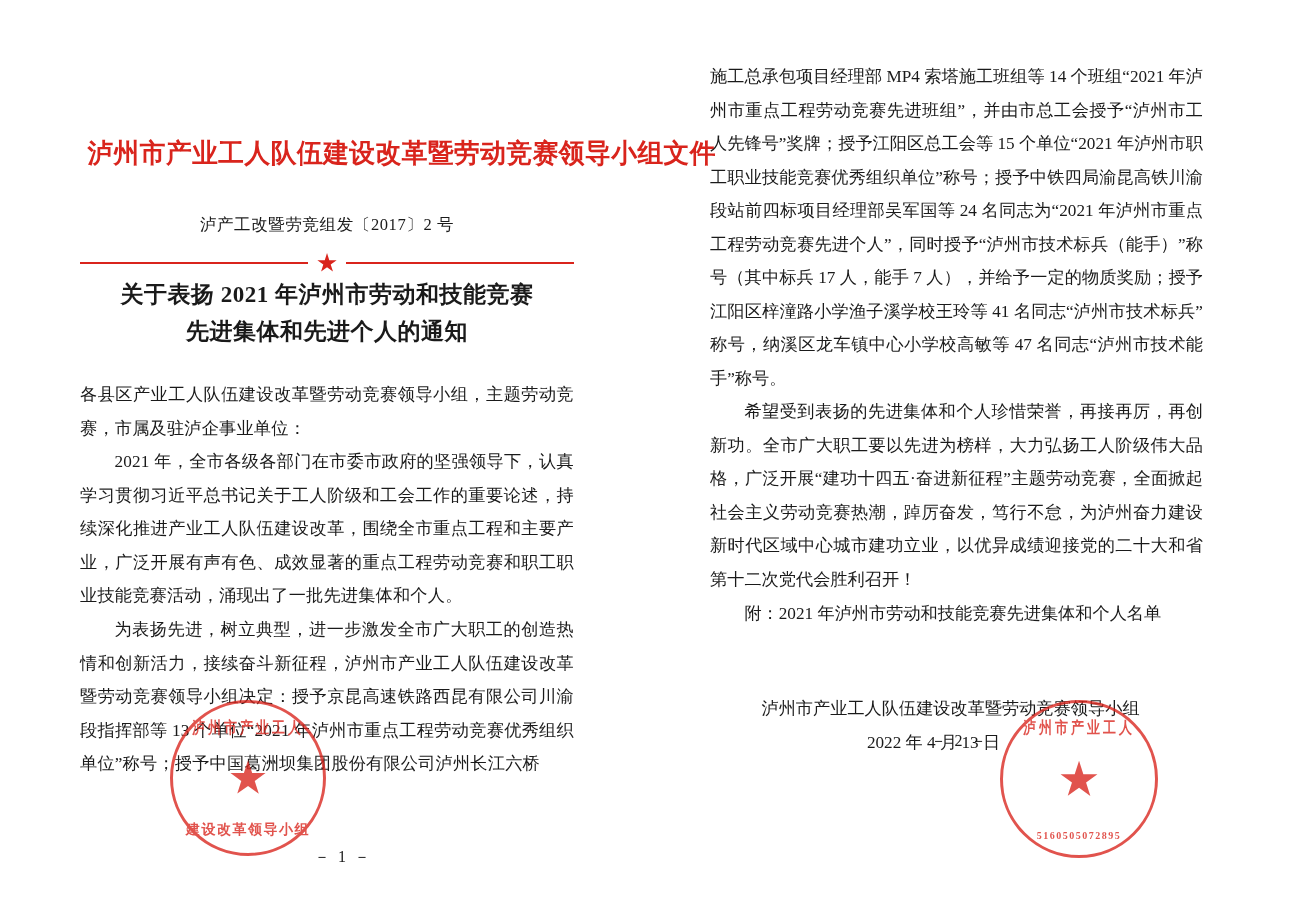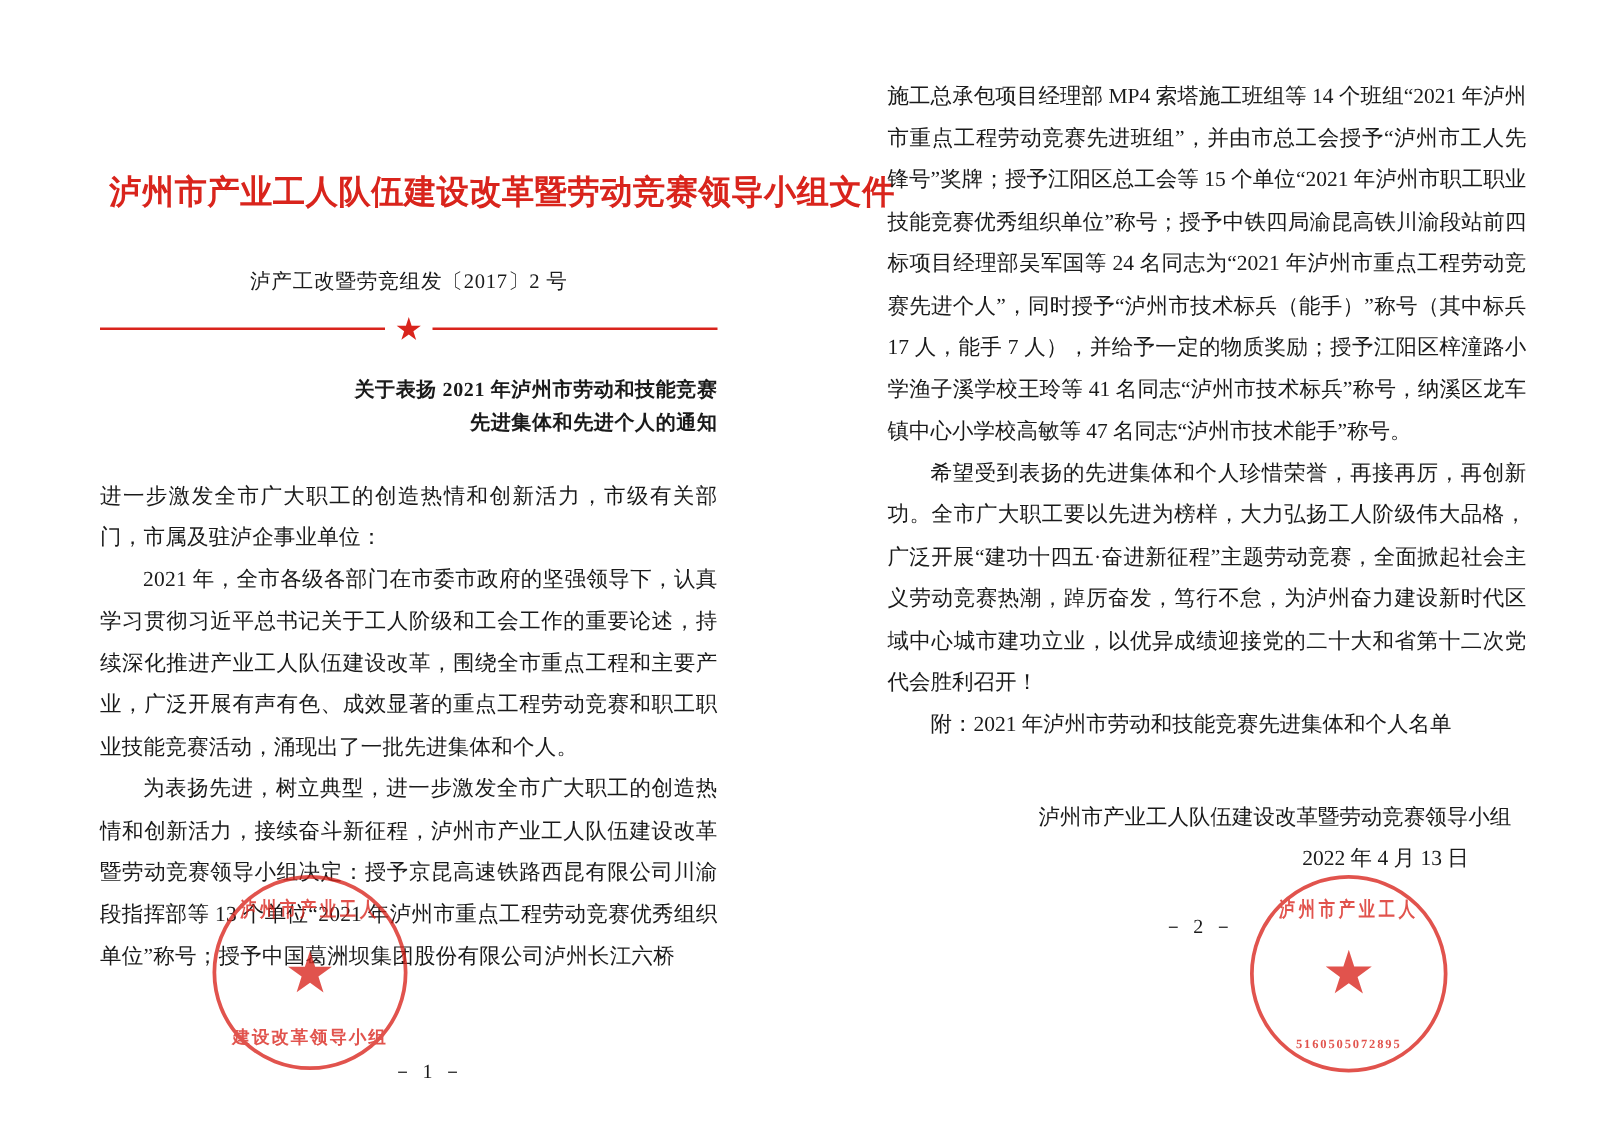--- a/index.html
+++ b/index.html
@@ -26,21 +26,21 @@
     box-sizing: border-box;
   }
   .page-left {
     width: 646px;
     height: 912px;
     padding: 60px 72px 0 80px;
   }
   .page-right {
     width: 647px;
     height: 796px;
-    padding: 60px 72px 0 64px;
+    padding: 60px 90px 0 64px;
   }
 
   
   .red-title {
     color: #d9241c;
     font-weight: bold;
     font-size: 26.5px;
     letter-spacing: 0.5px;
     text-align: center;
     line-height: 1.2;
@@ -75,25 +75,24 @@
     transform: translateX(-50%);
     color: #d9241c;
     font-size: 22px;
     line-height: 22px;
     background: #fff;
     padding: 0 8px;
   }
 
   
   .main-title {
-    text-align: right;
-    font-size: 16px;
+    text-align: center;
+    font-size: 23px;
     font-weight: bold;
     line-height: 1.62;
-    margin-top: 24px;
     letter-spacing: 0.5px;
   }
   .main-title .line { display: block; }
 
   
   .body-text {
     margin-top: 28px;
     font-size: 17.2px;
     line-height: 1.95;
     text-align: justify;
@@ -109,24 +108,24 @@
     margin-top: 0;
     font-size: 17.2px;
     line-height: 1.95;
     text-align: justify;
     text-justify: inter-ideograph;
   }
   .right-body p { margin: 0; }
   .gap-above { margin-top: 1.95em; }
 
   .signature {
-    margin-top: 40px;
+    margin-top: 62px;
     font-size: 17.2px;
     line-height: 1.95;
-    text-align: right;
+    text-align: center;
     padding-right: 12px;
   }
   .signature .org { display: block; }
   .signature .date { display: block; padding-right: 34px; }
 
   
   .page-num {
     position: absolute;
     bottom: 44px;
     left: 0;
@@ -217,21 +216,21 @@
       <div class="red-rule"></div>
       <div class="red-star">★</div>
     </div>
 
     <div class="main-title">
       <span class="line">关于表扬 2021 年泸州市劳动和技能竞赛</span>
       <span class="line">先进集体和先进个人的通知</span>
     </div>
 
     <div class="body-text">
-      <p>进一步激发全市广大职工的创造热情和创新活力，市级有关部门，市属及驻泸企事业单位：</p>
+      <p>各县区产业工人队伍建设改革暨劳动竞赛领导小组，主题劳动竞赛，市属及驻泸企事业单位：</p>
       <p class="indent2">2021 年，全市各级各部门在市委市政府的坚强领导下，认真学习贯彻习近平总书记关于工人阶级和工会工作的重要论述，持续深化推进产业工人队伍建设改革，围绕全市重点工程和主要产业，广泛开展有声有色、成效显著的重点工程劳动竞赛和职工职业技能竞赛活动，涌现出了一批先进集体和个人。</p>
       <p class="indent2">为表扬先进，树立典型，进一步激发全市广大职工的创造热情和创新活力，接续奋斗新征程，泸州市产业工人队伍建设改革暨劳动竞赛领导小组决定：授予京昆高速铁路西昆有限公司川渝段指挥部等 13 个单位“2021 年泸州市重点工程劳动竞赛优秀组织单位”称号；授予中国葛洲坝集团股份有限公司泸州长江六桥</p>
     </div>
 
     <div class="page-num">－ 1 －</div>
   </div>
 
   <div class="page page-right">
 
     <div class="right-body">

